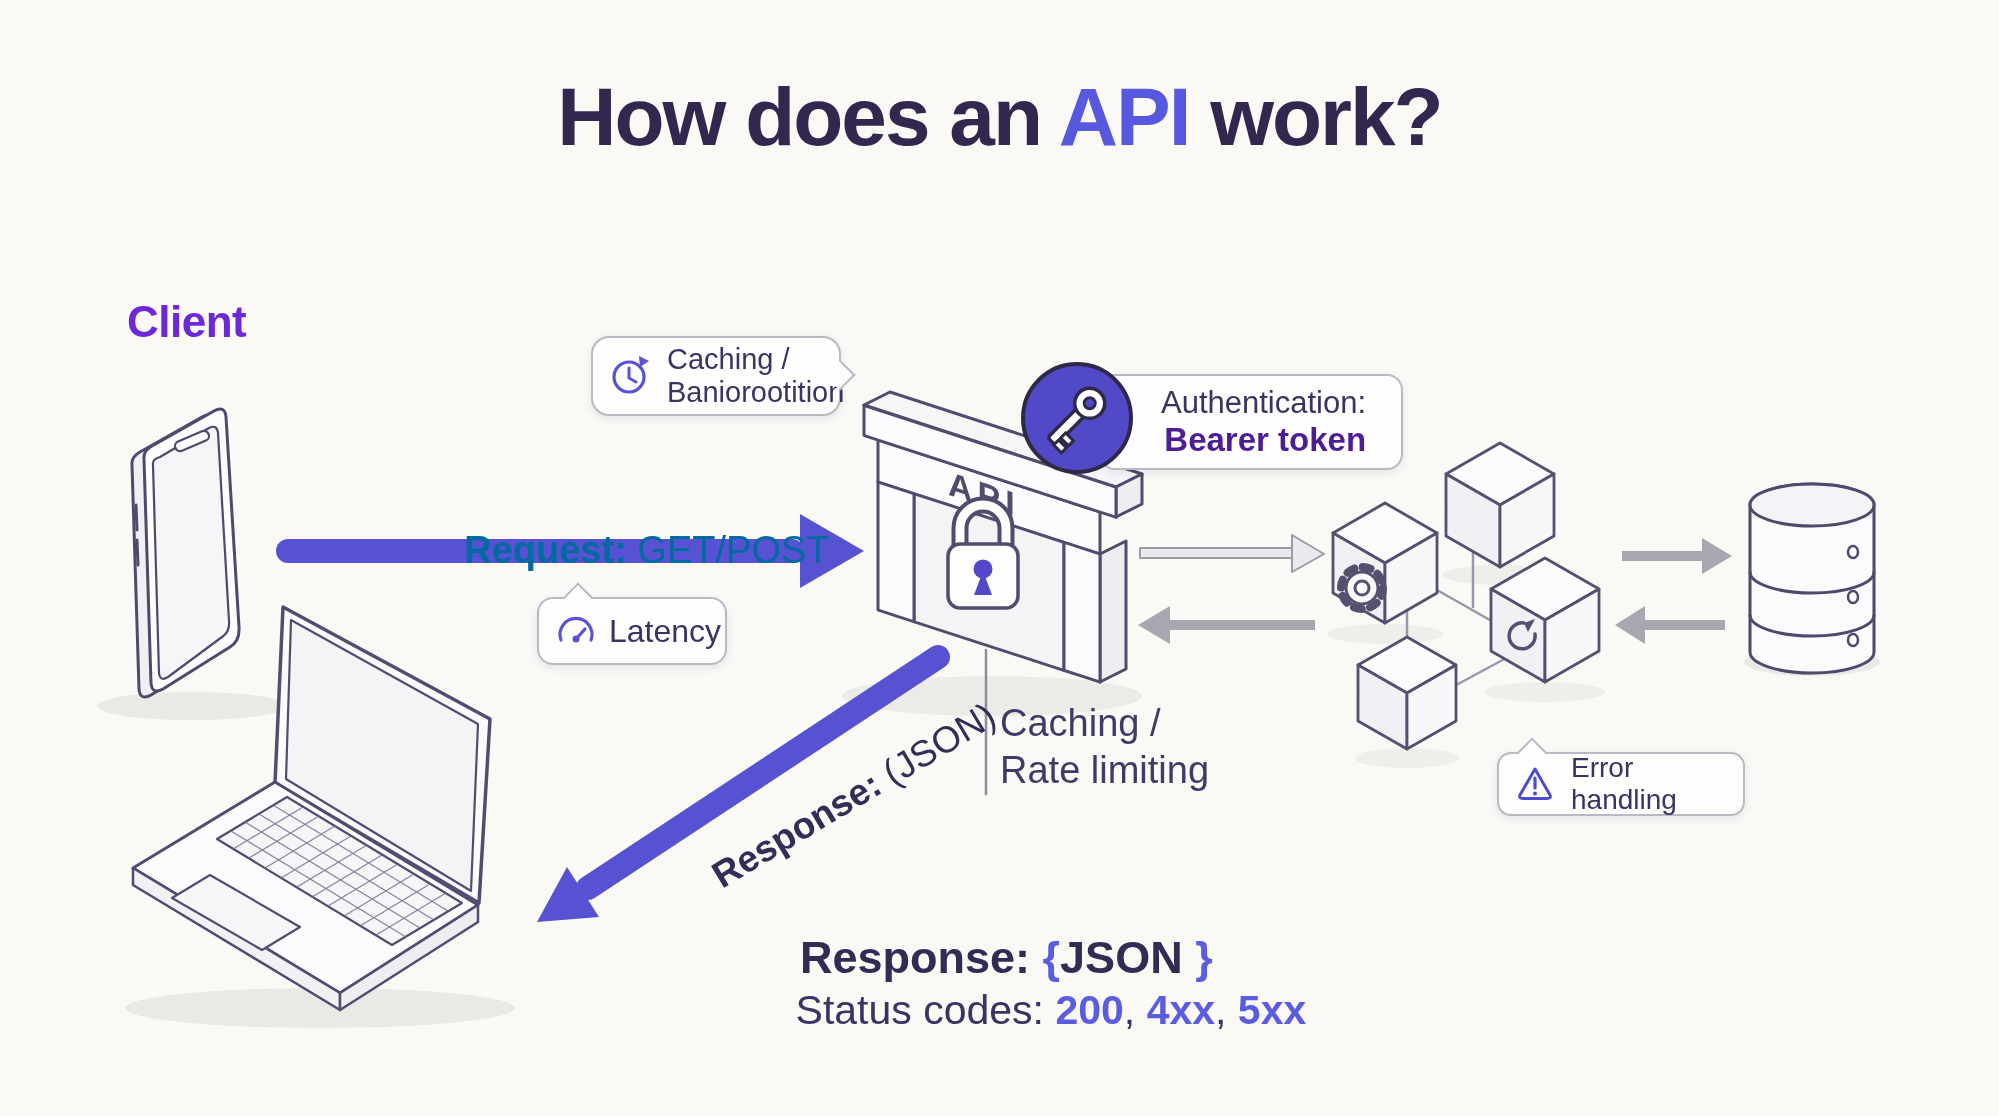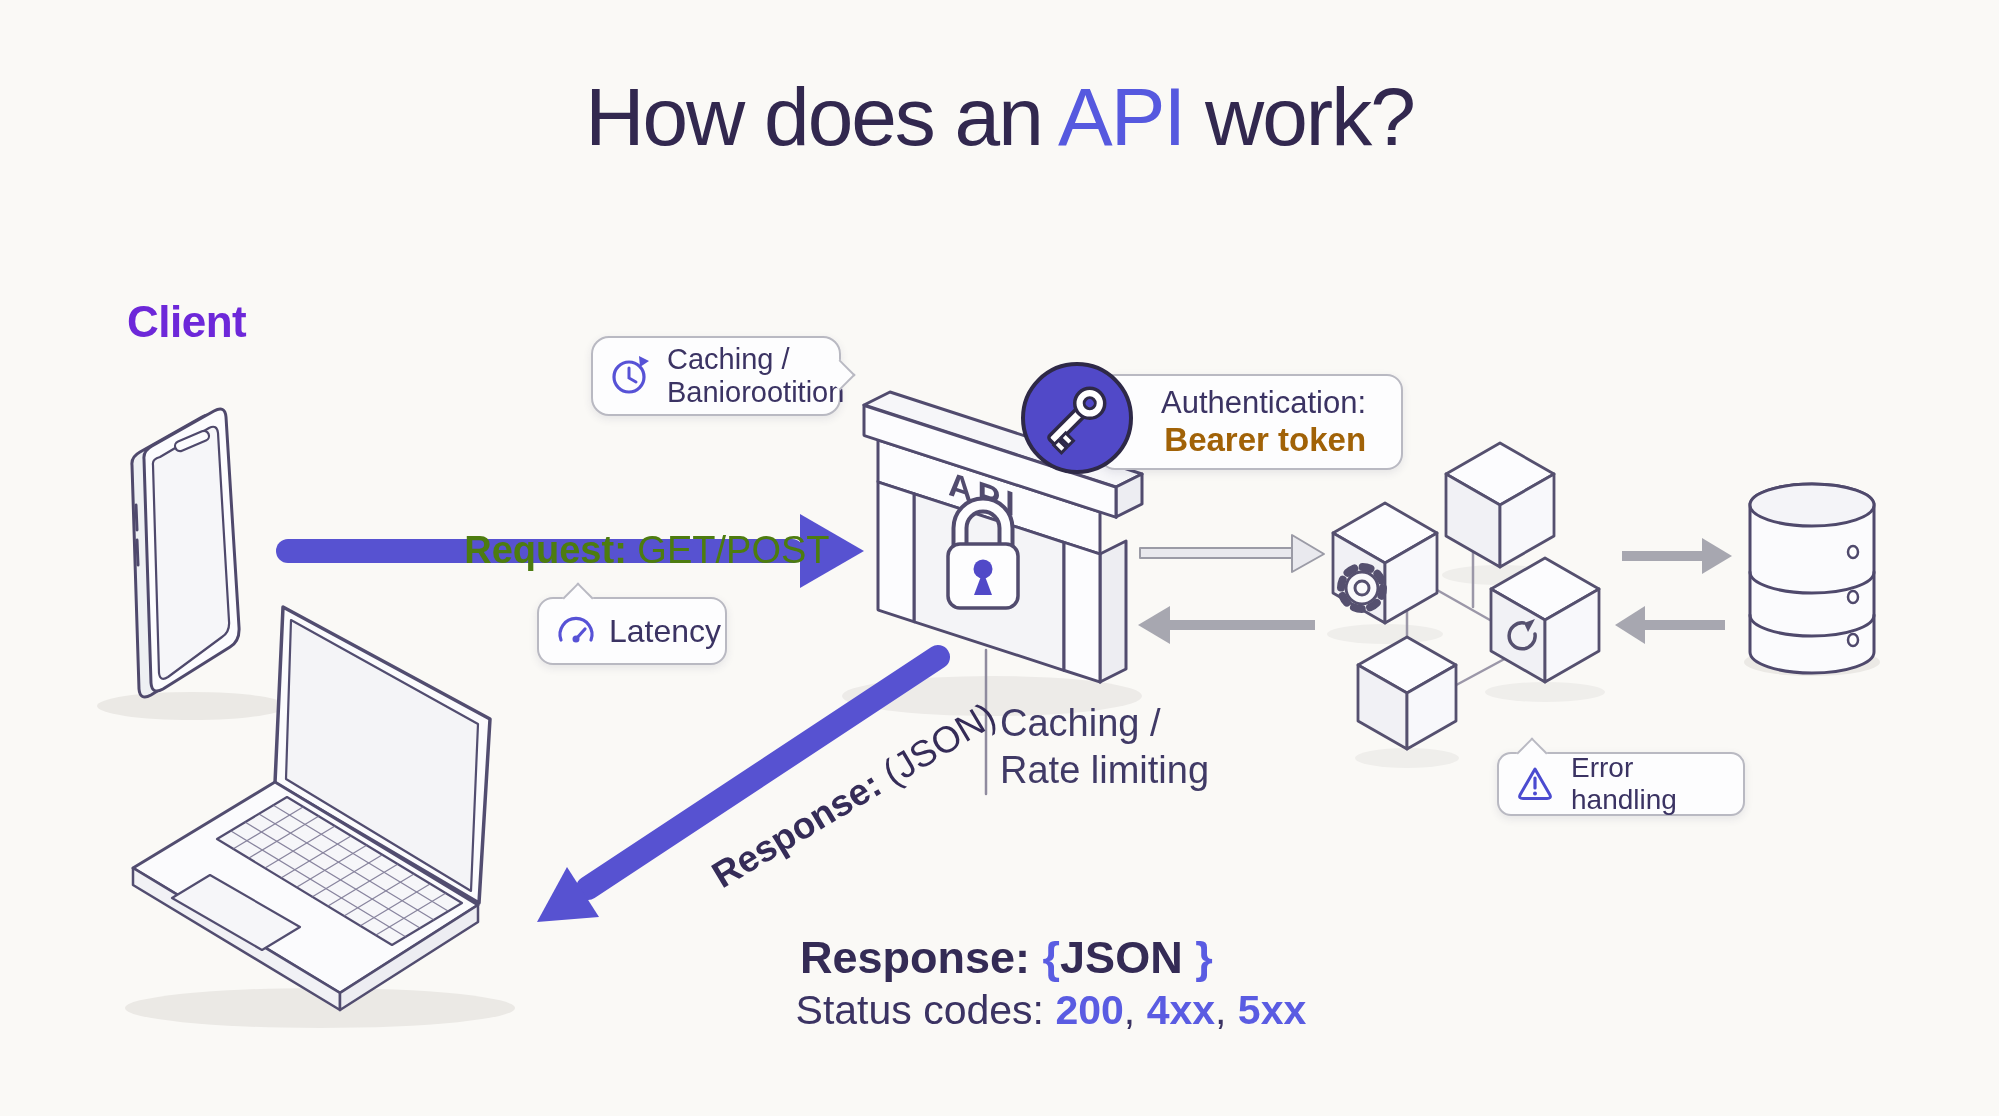--- a/index.html
+++ b/index.html
@@ -5,25 +5,25 @@
   html,body{margin:0;padding:0;background:#e9e7e4;}
   .canvas{
     position:relative;width:1999px;height:1116px;background:#faf9f6;
     overflow:hidden;font-family:"Liberation Sans",sans-serif;color:#3b3363;
   }
   .abs{position:absolute;}
   .nowrap{white-space:pre;}
   
   .title{
     left:0;right:0;top:72px;text-align:center;
-    font-size:82px;font-weight:400;letter-spacing:-2px;color:#32284f;line-height:1.1;
+    font-size:82px;font-weight:700;letter-spacing:-2px;color:#32284f;line-height:1.1;
   }
   .title .hl{color:#5659df;}
   .section-label{font-size:44px;font-weight:800;color:#6d28d9;letter-spacing:-0.5px;}
-  .request-label{left:422px;top:486px;font-size:38px;color:#4d7c0f;}
+  .request-label{left:422px;top:486px;font-size:38px;color:#0369a1;}
   .request-label b{font-weight:800;}
   .response-rot{
     left:648px;top:846px;font-size:37px;color:#352c58;
     transform:rotate(-31deg);transform-origin:0 0;
   }
   .response-rot b{font-weight:800;}
   .gateway-note{left:1000px;top:700px;font-size:38px;line-height:47px;color:#403a66;}
   .resp-summary{left:750px;top:880px;font-size:45px;font-weight:800;color:#342b55;}
   .resp-summary .brace{color:#5a5ce2;}
   .status-line{left:750px;top:940px;font-size:41px;color:#3b3363;}
@@ -43,21 +43,21 @@
   .caching-bubble svg{margin-left:14px;flex:none;}
   .latency-bubble{left:537px;top:597px;width:186px;height:64px;border-radius:16px;}
   .latency-bubble .bubble-text{font-size:32px;margin-left:12px;}
   .latency-bubble svg{margin-left:16px;flex:none;}
   .error-bubble{left:1497px;top:752px;width:244px;height:60px;border-radius:14px;}
   .error-bubble .bubble-text{font-size:28px;margin-left:16px;}
   .error-bubble svg{margin-left:16px;flex:none;}
   .auth-bubble{left:1099px;top:374px;width:300px;height:92px;border-radius:16px;}
   .auth-bubble .lines{margin-left:60px;text-align:right;}
   .auth-line1{font-size:31px;color:#3b3363;line-height:36px;}
-  .auth-line2{font-size:33px;font-weight:800;color:#a16207;line-height:38px;}
+  .auth-line2{font-size:33px;font-weight:800;color:#4c1d95;line-height:38px;}
   .auth-key-circle{
     left:1021px;top:362px;width:112px;height:112px;border-radius:50%;
     background:#5149c8;border:4px solid #2e2947;box-sizing:border-box;
     display:flex;align-items:center;justify-content:center;
   }
 </style>
 </head>
 <body>
 
 <div class="canvas">

